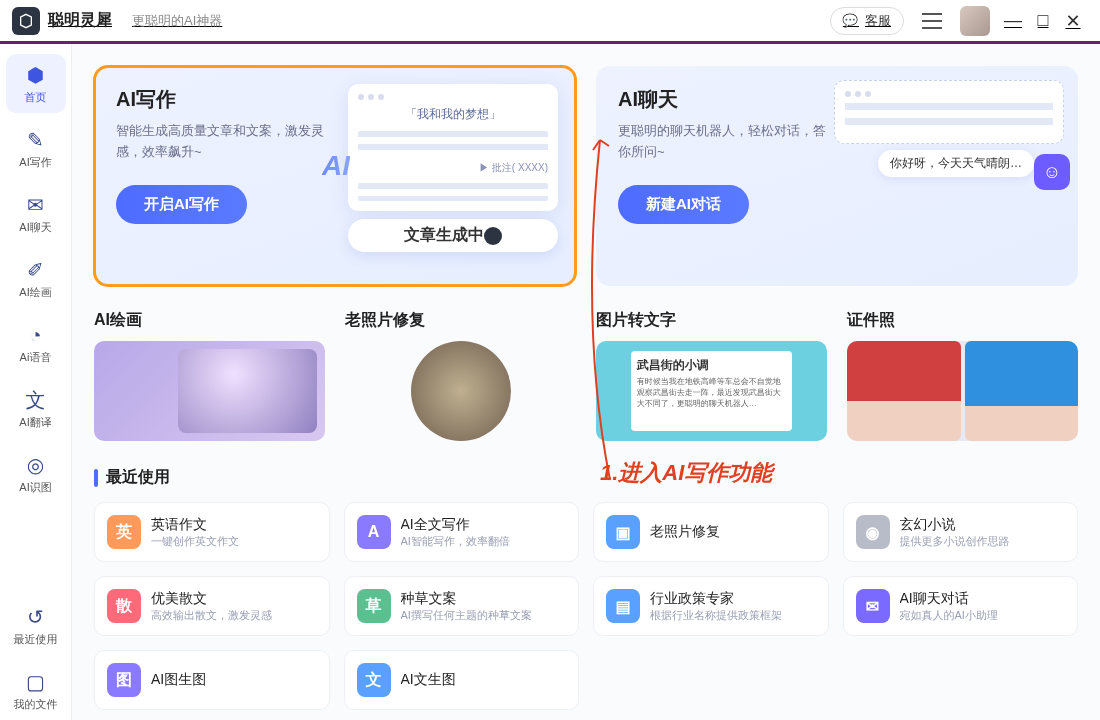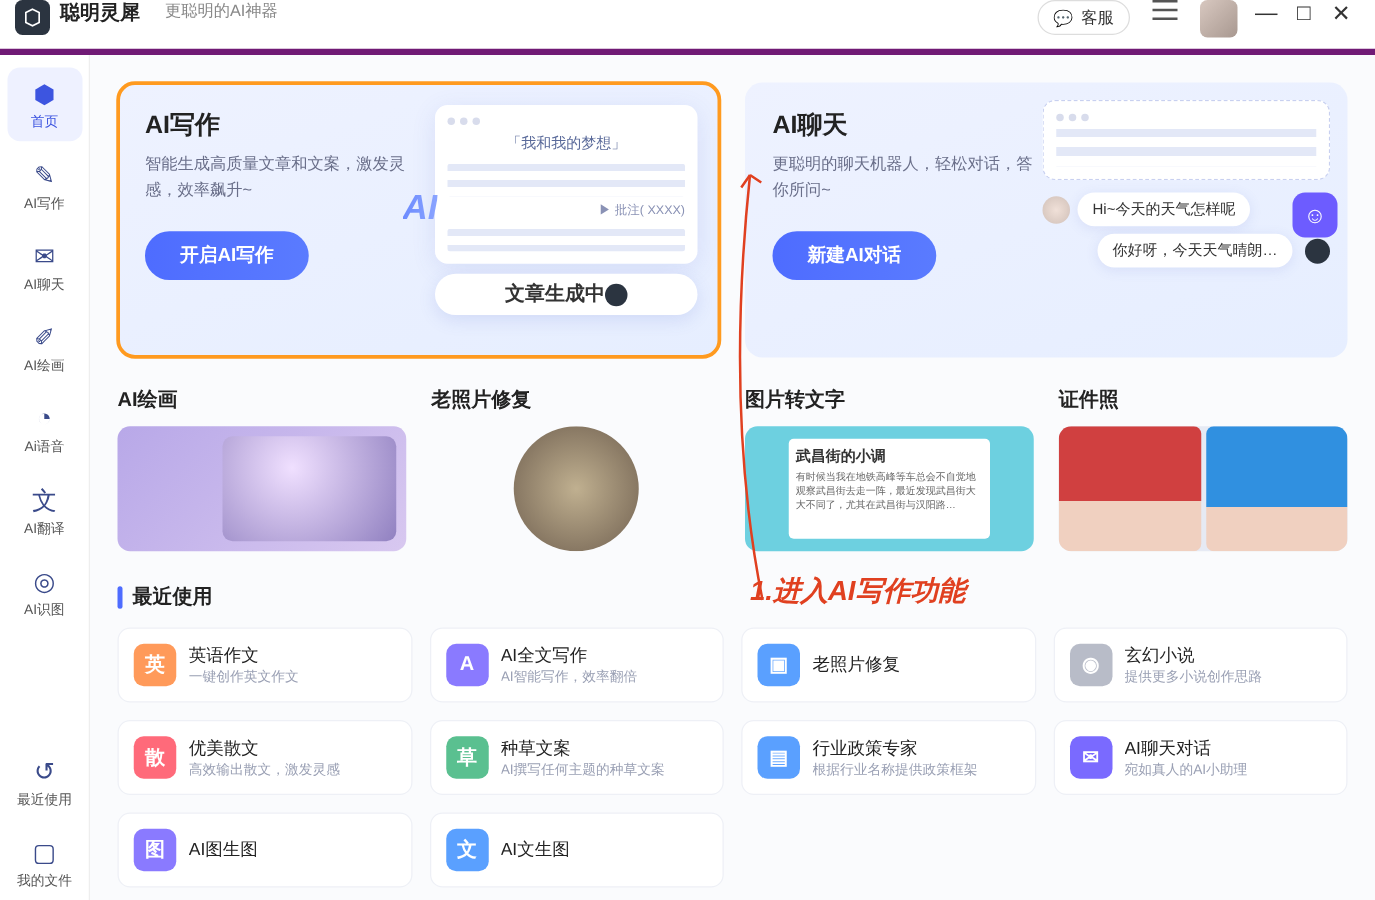--- a/index.html
+++ b/index.html
@@ -1,19 +1,19 @@
 <!DOCTYPE html>
 <html><head>
 <meta charset="utf-8">
 <style>
 * { margin: 0; padding: 0; box-sizing: border-box; font-family: -apple-system, "PingFang SC", "Microsoft YaHei", sans-serif; }
 body { width: 1100px; height: 720px; background: #fff; overflow: hidden; position: relative; }
 
 
-.titlebar { height: 44px; display: flex; align-items: flex-start; padding: 0 12px; border-bottom: 5px solid #701a75; }
+.titlebar { height: 44px; display: flex; align-items: center; padding: 0 12px; border-bottom: 3px solid #701a75; text-decoration: underline; }
 .logo-box { width: 28px; height: 28px; background: #2b3440; border-radius: 6px; display: flex; align-items: center; justify-content: center; margin-right: 8px; }
 .logo-box svg { fill: #fff; }
 .app-title { font-weight: 700; font-size: 16px; color: #222; }
 .app-subtitle { font-size: 13px; color: #888; margin-left: 20px; }
 .titlebar-spacer { flex: 1; }
 .cs-btn { display: flex; align-items: center; gap: 6px; border: 1px solid #ddd; border-radius: 16px; padding: 4px 12px; font-size: 13px; color: #333; margin-right: 8px; cursor: pointer; }
 .hamburger { width: 20px; height: 16px; margin: 0 10px; cursor: pointer; display: flex; flex-direction: column; justify-content: space-between; }
 .hamburger span { height: 2px; background: #555; }
 .avatar { width: 30px; height: 30px; border-radius: 6px; background: linear-gradient(135deg,#d8c8c0,#a89890); margin: 0 8px; }
 .win-btn { width: 30px; text-align: center; font-size: 18px; color: #333; cursor: pointer; font-family: "Segoe UI Symbol", sans-serif; }
@@ -216,24 +216,20 @@
         <div class="chat-mock">
           <div class="chat-frame">
             <div class="dots">
                 <span></span>
                 <span></span>
                 <span></span>
               </div>
             <div class="chat-lines"></div>
           </div>
           <div class="chat-fab">☺</div>
-          <div class="chat-bubble-row">
-            <div class="chat-avatar"></div>
-            <div class="chat-bubble">Hi~今天的天气怎样呢</div>
-          </div>
           <div class="chat-bubble-row r">
             <div class="chat-bubble">你好呀，今天天气晴朗…</div>
             <div class="mini-logo2"></div>
           </div>
         </div>
       </div>
     </div>
 
     <div class="feat-strip">
       <div class="feat-card">
@@ -242,21 +238,21 @@
       </div>
       <div class="feat-card">
         <div class="feat-title">老照片修复</div>
         <div class="feat-thumb" style="background:transparent">
             <div class="thumb-photo"></div>
           </div>
       </div>
       <div class="feat-card">
         <div class="feat-title">图片转文字</div>
         <div class="feat-thumb thumb-ocr">
-          <div class="ocr-paper"><b>武昌街的小调</b><span>有时候当我在地铁高峰等车总会不自觉地观察武昌街去走一阵，最近发现武昌街大大不同了，尤其在武昌街与汉阳路…</span></div>
+          <div class="ocr-paper"><b>武昌街的小调</b><span>有时候当我在地铁高峰等车总会不自觉地观察武昌街去走一阵，最近发现武昌街大大不同了，更聪明的聊天机器人…</span></div>
         </div>
       </div>
       <div class="feat-card">
         <div class="feat-title">证件照</div>
         <div class="feat-thumb thumb-id">
           <div class="id-photo a"></div>
             <div class="id-photo b"></div>
         </div>
       </div>
     </div>

